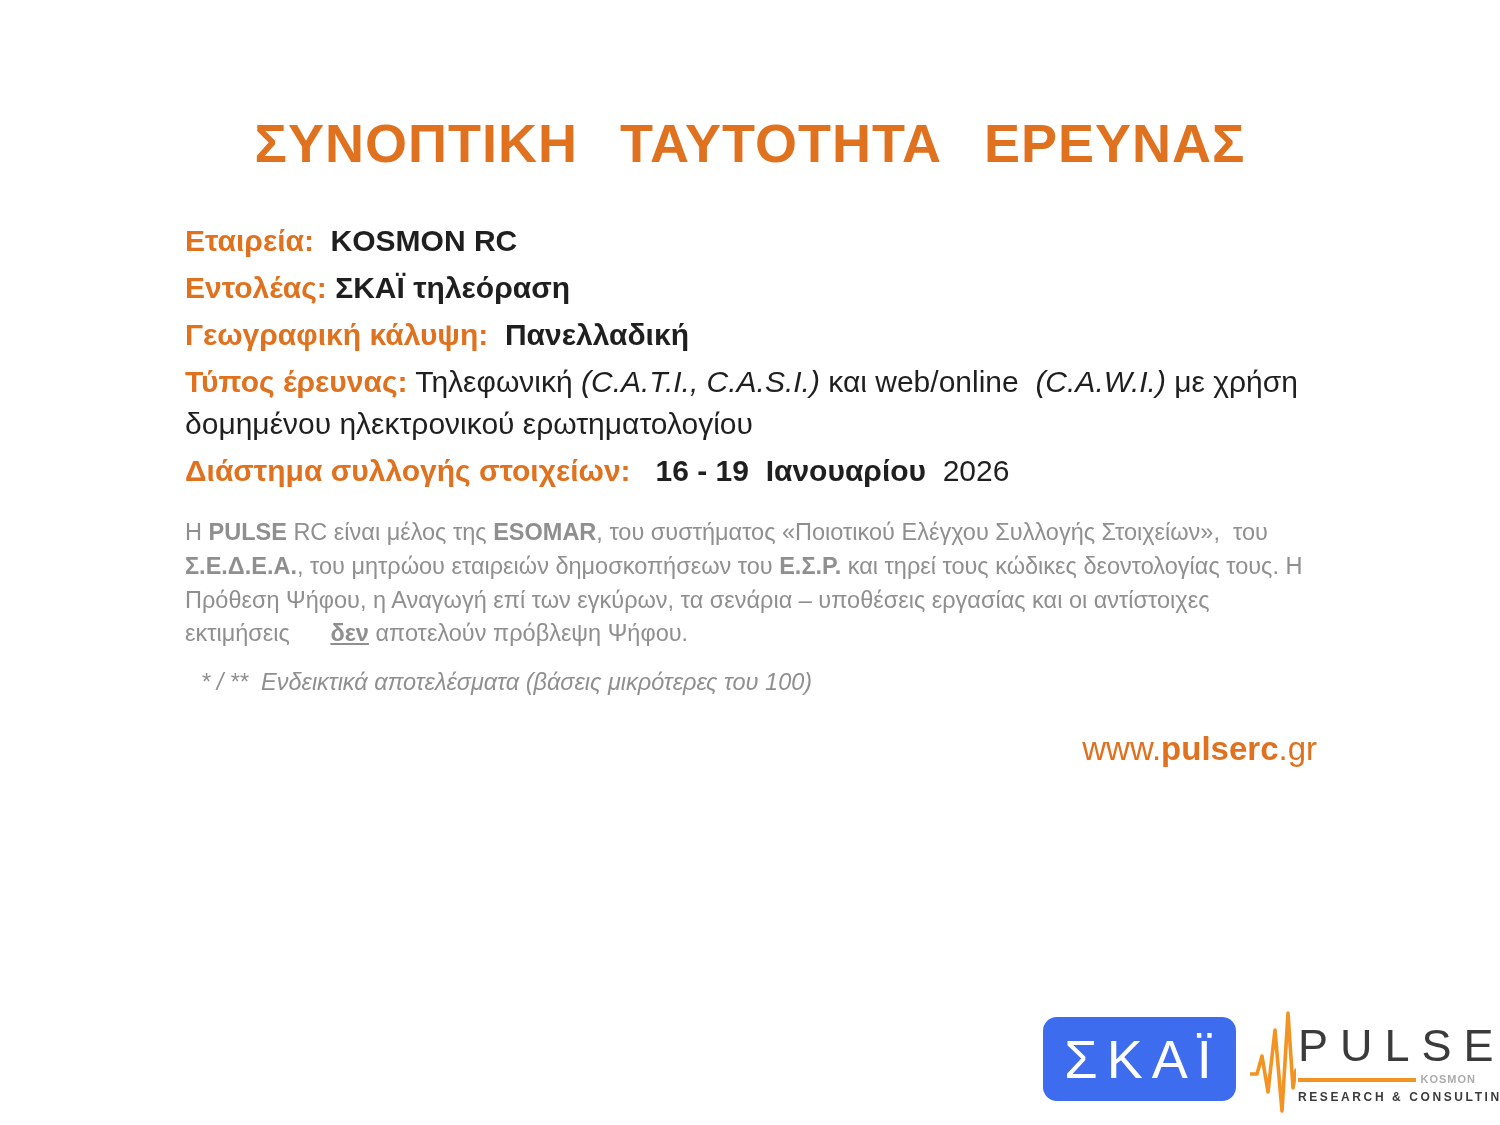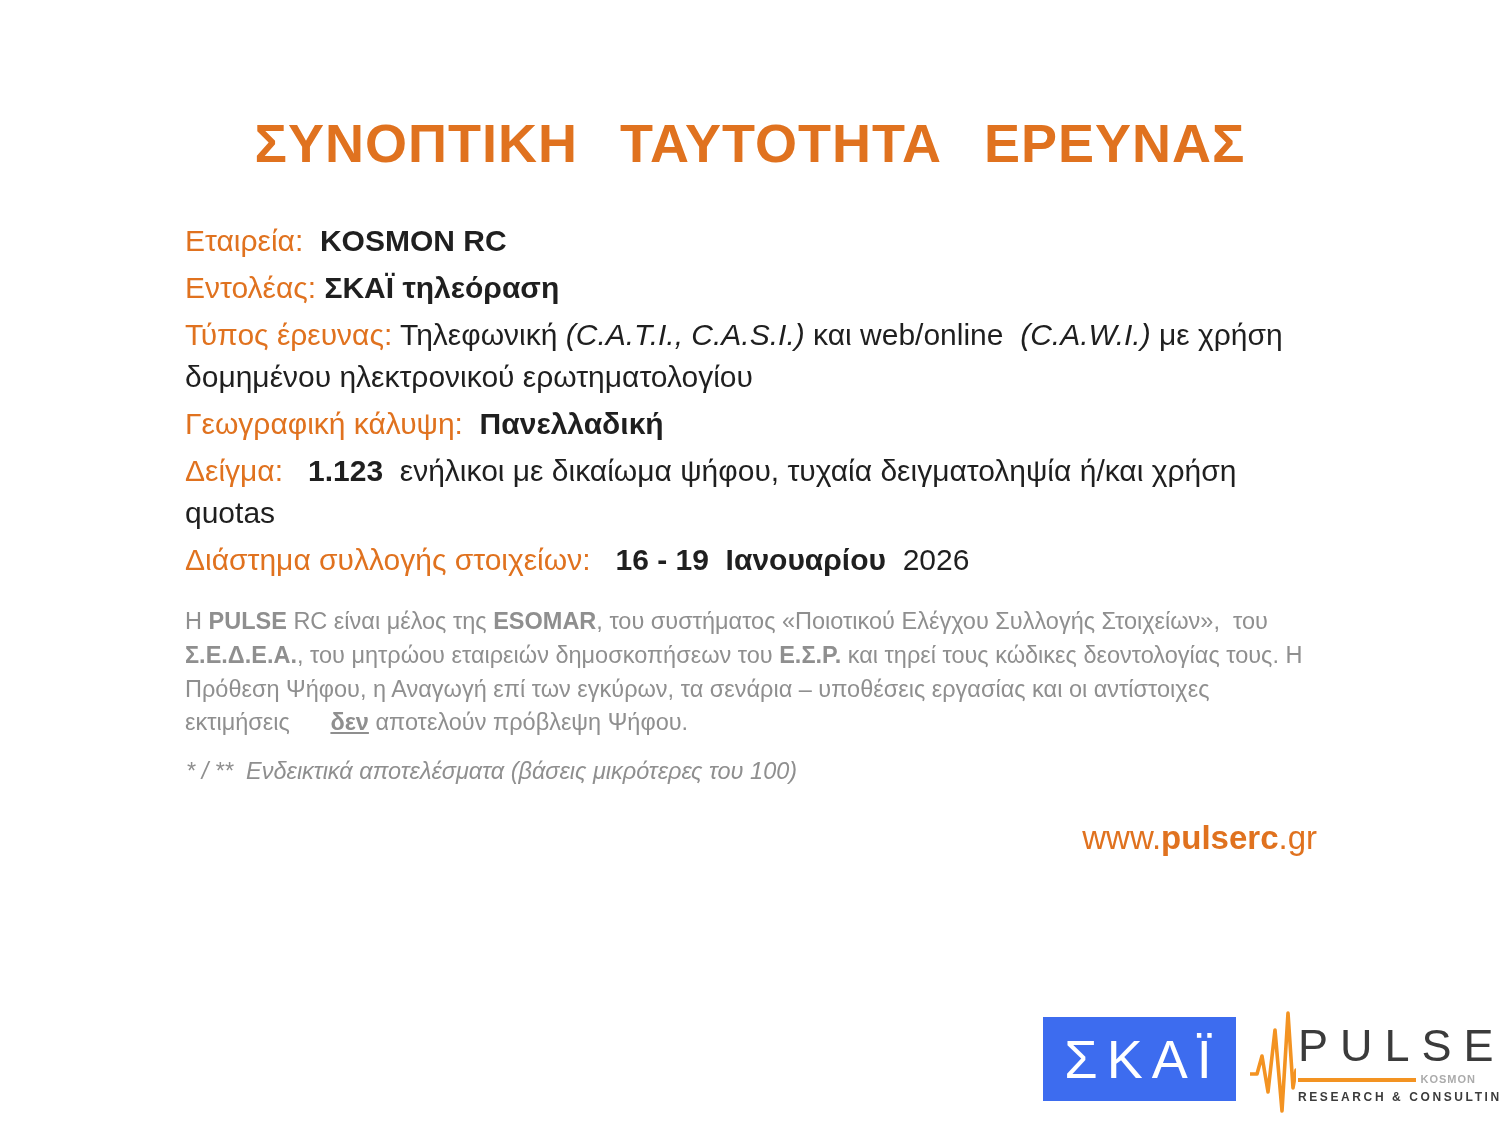--- a/index.html
+++ b/index.html
@@ -23,54 +23,54 @@
   
   .content{
     position:absolute;left:185px;top:220px;width:1132px;
   }
   .field{
     margin:0 0 5px 0;
     font-size:30px;line-height:1.4;
     color:var(--body-text,#1F1F1F);
     white-space:pre-wrap;
   }
-  .run-label{color:var(--accent,#E0721F);font-weight:normal;}
+  .run-label{color:var(--accent,#E0721F);font-weight:bold;}
   .run-bold{font-weight:bold;}
   .run-italic{font-style:italic;}
   .run-bold-underline{font-weight:bold;text-decoration:underline;margin-left:34px;}
 
   .disclaimer{
     margin:24px 0 0 0;
     font-size:23.5px;line-height:1.44;
     color:var(--muted,#8F8F8F);
     white-space:pre-wrap;
   }
   .footnote{
-    margin:18px 0 0 1px;
+    margin:18px 0 0 16px;
     font-size:23.5px;font-style:italic;
     color:var(--muted,#8F8F8F);
     white-space:pre-wrap;
   }
   .website{
     margin:34px 0 0 0;
     font-size:33px;
     color:var(--accent,#E0721F);
     text-align:right;
   }
   .website .run-bold{font-weight:bold;}
 
   
   .logos{
     position:absolute;top:1010px;right:24px;
     display:flex;align-items:flex-start;gap:14px;
   }
   .skai-logo{
     width:193px;height:84px;margin-top:7px;
     background:var(--skai-blue,#3D6CEF);
-    border-radius:0;
+    border-radius:14px;
     display:flex;align-items:center;justify-content:center;
     color:#ffffff;font-size:54px;letter-spacing:9px;line-height:1;
     padding-left:6px;box-sizing:border-box;
   }
   .pulse-logo{display:flex;align-items:flex-start;}
   .pulse-wave{display:block;}
   .pulse-col{margin-top:12px;margin-left:2px;display:flex;flex-direction:column;width:178px;}
   .pulse-name{
     font-size:45px;line-height:48px;letter-spacing:12px;
     color:var(--pulse-dark,#3B3B3B);white-space:nowrap;
@@ -93,26 +93,25 @@
 <div class="slide">
 
   <h1 class="title">ΣΥΝΟΠΤΙΚΗ ΤΑΥΤΟΤΗΤΑ ΕΡΕΥΝΑΣ</h1>
 
   <div class="content">
 
     <p class="field"><span class="run-label">Εταιρεία:</span><span class="run-bold">  KOSMON RC</span></p>
 
     <p class="field"><span class="run-label">Εντολέας:</span><span class="run-bold"> ΣΚΑΪ τηλεόραση</span></p>
 
+    <p class="field"><span class="run-label">Γεωγραφική κάλυψη:</span><span class="run-bold">  Πανελλαδική</span></p>
+
     <p class="field"><span class="run-label">Τύπος έρευνας:</span><span> Τηλεφωνική </span><span class="run-italic">(C.A.T.I., C.A.S.I.)</span><span> και web/online  </span><span class="run-italic">(C.A.W.I.)</span><span> με χρήση δομημένου ηλεκτρονικού ερωτηματολογίου</span></p>
 
-    <p class="field"><span class="run-label">Γεωγραφική κάλυψη:</span><span class="run-bold">  Πανελλαδική</span></p>
 
-
-    <p class="field"><span class="run-label">Δείγμα:</span><span class="run-bold">   1.123</span><span>  ενήλικοι με δικαίωμα ψήφου, τυχαία δειγματοληψία ή/και χρήση quotas</span></p>
 
     <p class="field"><span class="run-label">Διάστημα συλλογής στοιχείων:</span><span class="run-bold">   16 - 19  Ιανουαρίου</span><span>  2026</span></p>
 
 
     <p class="disclaimer"><span>Η </span><span class="run-bold">PULSE</span><span> RC είναι μέλος της </span><span class="run-bold">ESOMAR</span><span>, του συστήματος «Ποιοτικού Ελέγχου Συλλογής Στοιχείων»,  του </span><span class="run-bold">Σ.Ε.Δ.Ε.Α.</span><span>, του μητρώου εταιρειών δημοσκοπήσεων του </span><span class="run-bold">Ε.Σ.Ρ.</span><span> και τηρεί τους κώδικες δεοντολογίας τους. Η Πρόθεση Ψήφου, η Αναγωγή επί των εγκύρων, τα σενάρια – υποθέσεις εργασίας και οι αντίστοιχες εκτιμήσεις </span><span class="run-bold-underline">δεν</span><span> αποτελούν πρόβλεψη Ψήφου.</span></p>
 
     <p class="footnote">* / **  Ενδεικτικά αποτελέσματα (βάσεις μικρότερες του 100)</p>
 
     <p class="website"><span>www.</span><span class="run-bold">pulserc</span><span>.gr</span></p>
 

